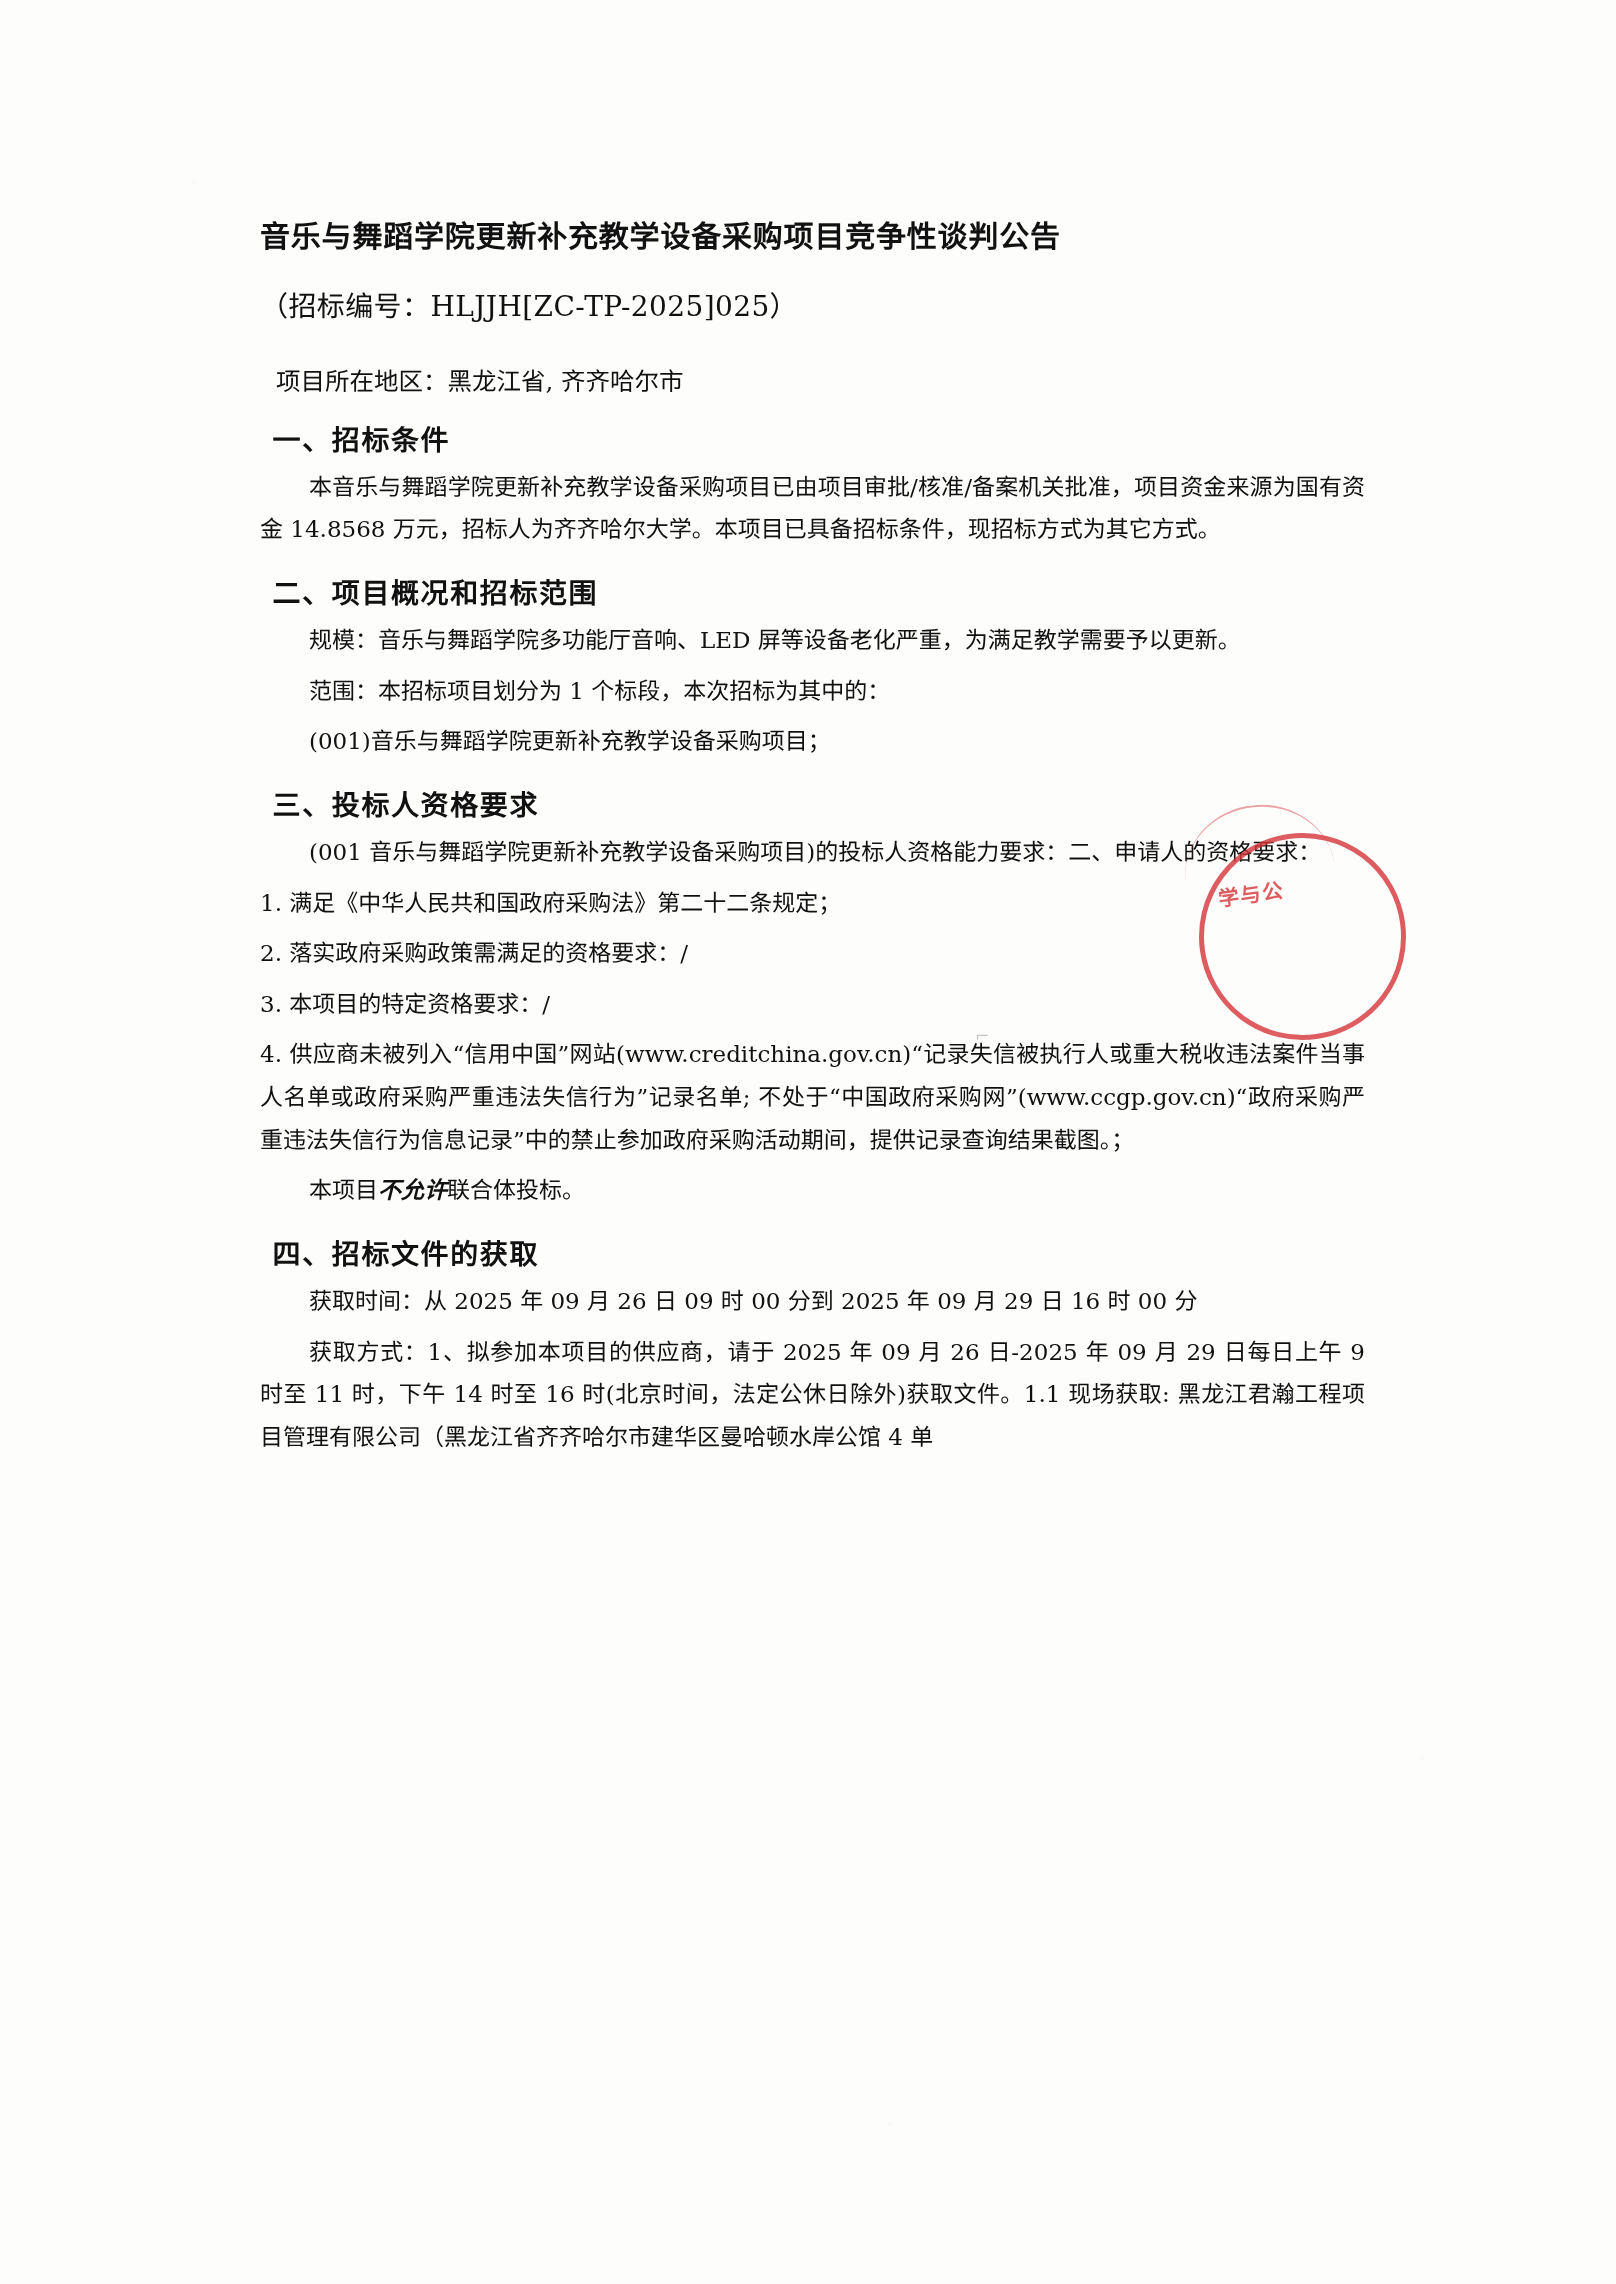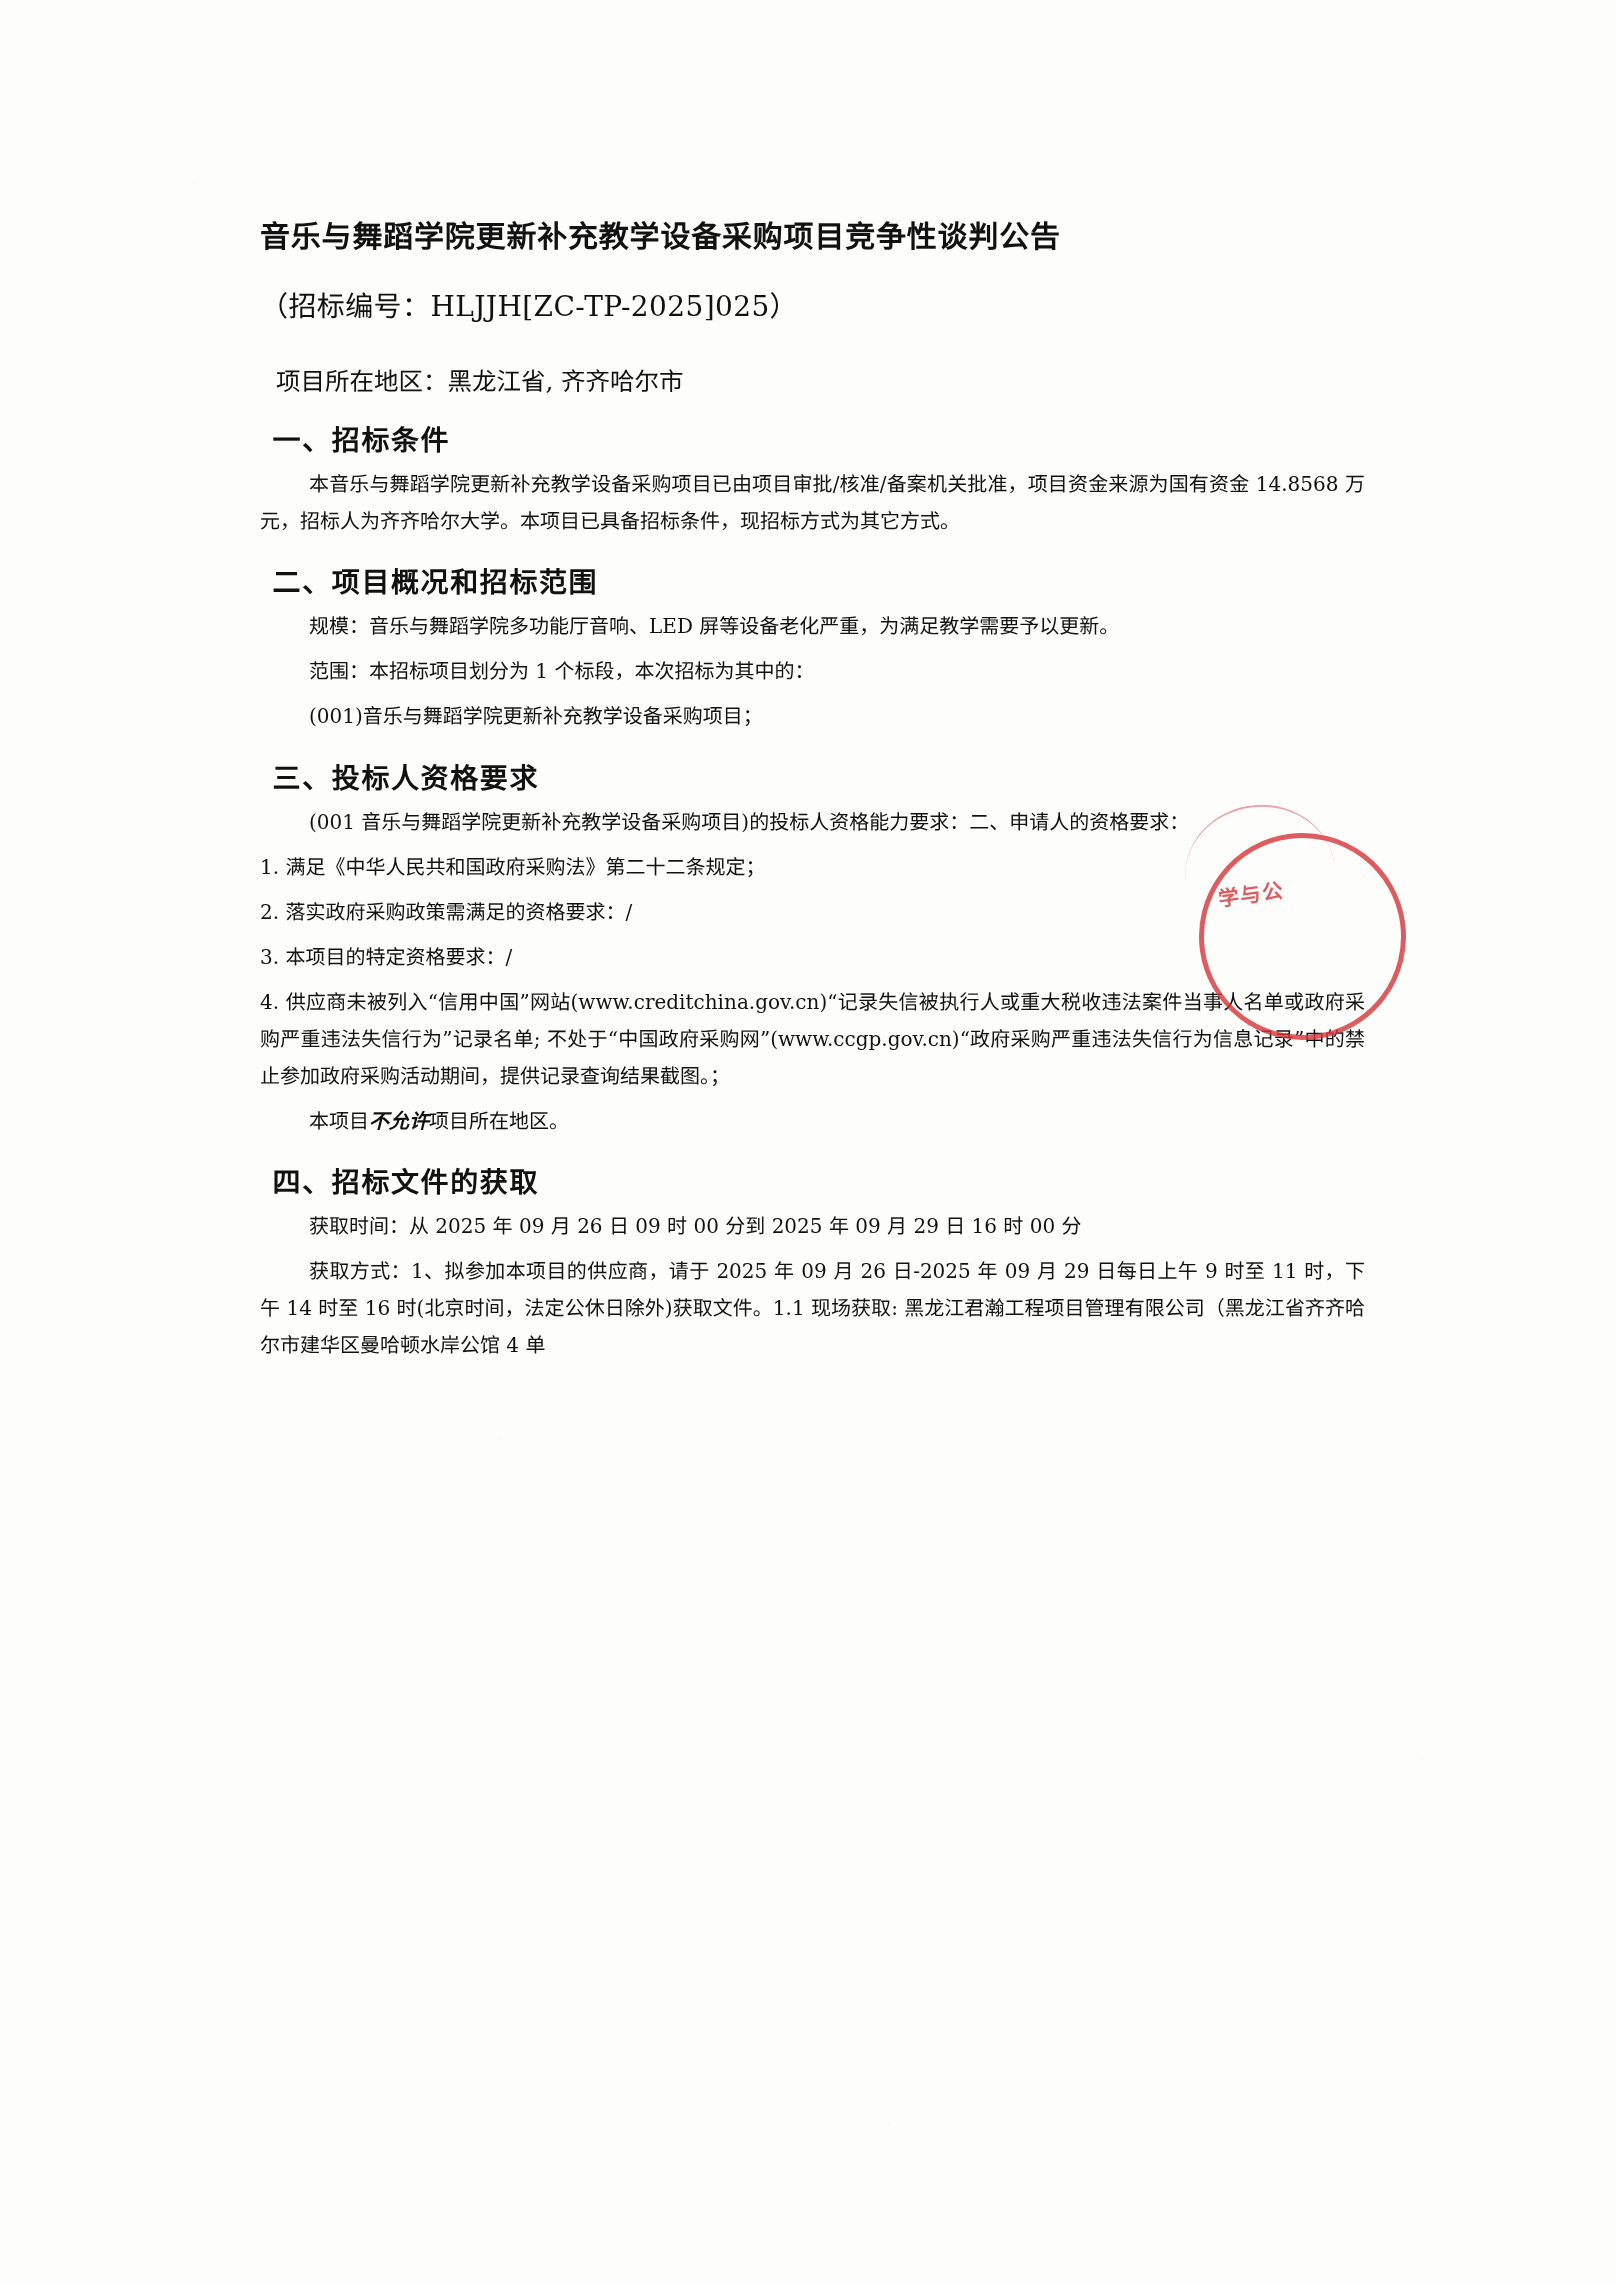--- a/index.html
+++ b/index.html
@@ -64,21 +64,21 @@
   }
 
   h2.section {
     font-size: 28px;
     font-weight: bold;
     margin: 20.5px 0 6.3px 12.6px;
     letter-spacing: 1.6px;
   }
 
   p.body {
-    font-size: 20px;
+    font-size: 23px;
     line-height: 1.85;
     margin: 8px 0 0 0;
     text-align: justify;
     text-justify: inter-ideograph;
   }
   p.indent { text-indent: 49px; }
 
   .em-italic {
     font-style: italic;
     font-weight: bold;
@@ -144,21 +144,21 @@
   <p class="body indent">规模：音乐与舞蹈学院多功能厅音响、LED 屏等设备老化严重，为满足教学需要予以更新。</p>
   <p class="body indent">范围：本招标项目划分为 1 个标段，本次招标为其中的：</p>
   <p class="body indent">(001)音乐与舞蹈学院更新补充教学设备采购项目；</p>
 
   <h2 class="section">三、投标人资格要求</h2>
   <p class="body indent">(001 音乐与舞蹈学院更新补充教学设备采购项目)的投标人资格能力要求：二、申请人的资格要求：</p>
   <p class="body">1. 满足《中华人民共和国政府采购法》第二十二条规定；</p>
   <p class="body">2. 落实政府采购政策需满足的资格要求：/</p>
   <p class="body">3. 本项目的特定资格要求：/</p>
   <p class="body">4. 供应商未被列入“信用中国”网站(www.creditchina.gov.cn)“记录失信被执行人或重大税收违法案件当事人名单或政府采购严重违法失信行为”记录名单; 不处于“中国政府采购网”(www.ccgp.gov.cn)“政府采购严重违法失信行为信息记录”中的禁止参加政府采购活动期间，提供记录查询结果截图。；</p>
-  <p class="body indent"><span>本项目</span><span class="em-italic">不允许</span><span>项目所在地区。</span></p>
+  <p class="body indent"><span>本项目</span><span class="em-italic">不允许</span><span>联合体投标。</span></p>
 
   <h2 class="section">四、招标文件的获取</h2>
   <p class="body indent">获取时间：从 2025 年 09 月 26 日 09 时 00 分到 2025 年 09 月 29 日 16 时 00 分</p>
   <p class="body indent">获取方式：1、拟参加本项目的供应商，请于 2025 年 09 月 26 日-2025 年 09 月 29 日每日上午 9 时至 11 时，下午 14 时至 16 时(北京时间，法定公休日除外)获取文件。1.1 现场获取: 黑龙江君瀚工程项目管理有限公司（黑龙江省齐齐哈尔市建华区曼哈顿水岸公馆 4 单</p>
 
   <div class="seal-arc"></div>
   <div class="seal">
     <div class="seal-text">学与公</div>
   </div>
 

